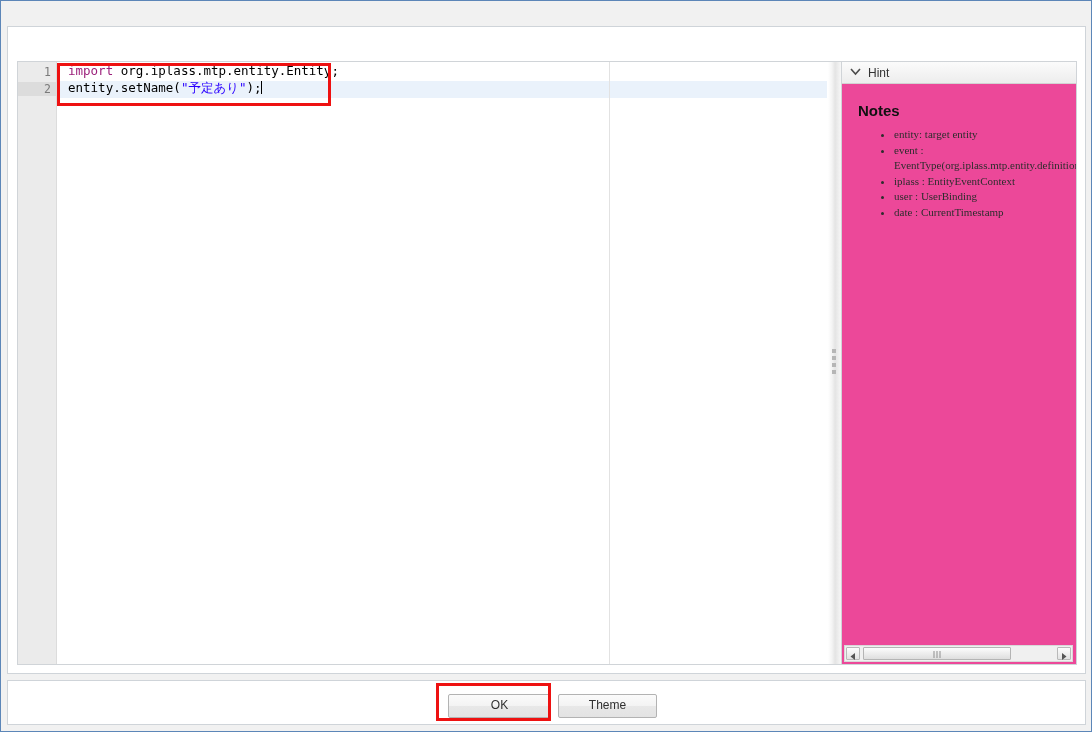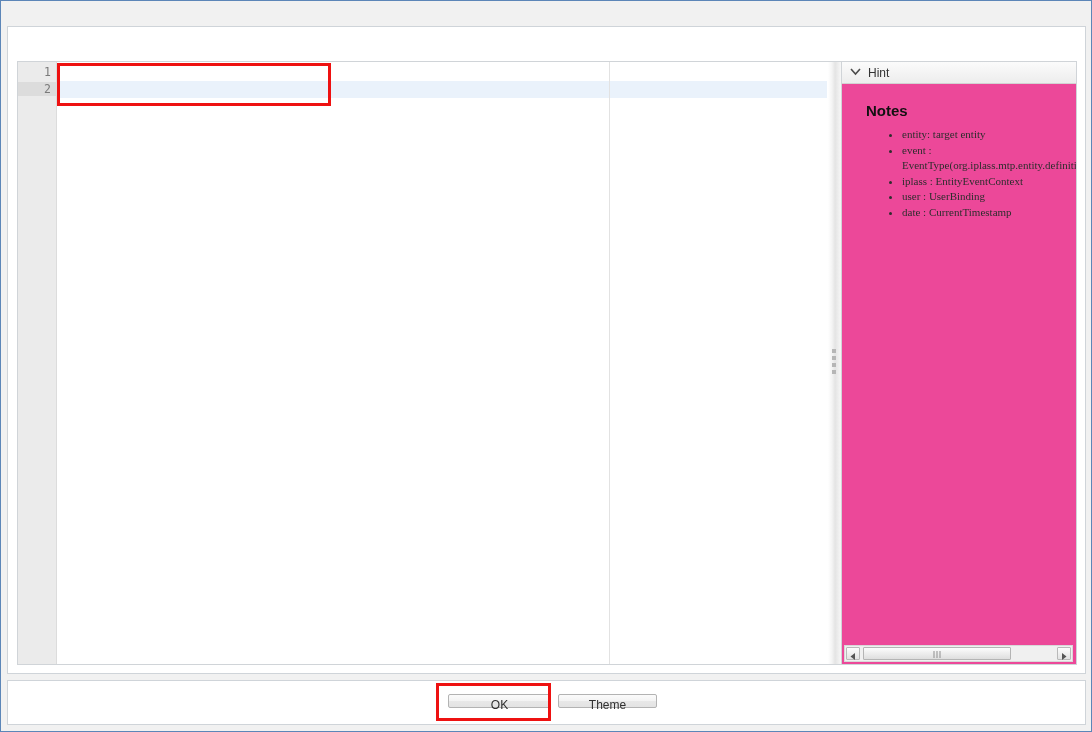--- a/index.html
+++ b/index.html
@@ -192,21 +192,21 @@
     border-bottom: 1px solid #d3d3d3;
   }
   .hint-header .chev {
     position: absolute; left: 8px; top: 6px;
   }
   .hint-header .htitle {
     position: absolute; left: 26px; top: 4px;
     font-size: 12px; color: #333;
   }
   .hint-body {
-    position: absolute; left: 16px; top: 22px;
+    position: absolute; left: 8px; top: 22px;
     width: 100%; bottom: 20px;
     overflow: hidden;
     box-sizing: border-box;
     border-right: 1px solid #a21caf;
   }
   .hint-body h3 {
     margin: 18px 0 8px 8px;
     font-size: 15px; color: #111;
     font-weight: bold;
     font-family: "Liberation Sans", sans-serif;
@@ -261,21 +261,21 @@
   
   .footer {
     position: absolute; left: 6px; top: 679px;
     width: 1079px; height: 45px;
     box-sizing: border-box;
     background: #ffffff;
     border: 1px solid #cfd4d9;
   }
   .btn {
     position: absolute; top: 13px;
-    height: 14px; box-sizing: border-box;
+    height: 24px; box-sizing: border-box;
     border: 1px solid #b3b3b3;
     background: linear-gradient(to bottom,#fbfbfb 0%,#f3f3f3 50%,#e8e8e8 51%,#e3e3e3 100%);
     font-size: 12px; color: #303030;
     font-family: "Liberation Sans", sans-serif;
     border-radius: 2px;
     cursor: pointer;
     text-align: center;
     line-height: 20px;
   }
   .btn-ok { left: 440px; width: 103px; }
@@ -294,20 +294,22 @@
 
       <div class="codepane">
         <div class="gutter">
           <div class="ln" style="top:3px;">1</div>
           <div class="ln ln-active" style="top:20px;">2</div>
         </div>
 
         <div class="code-area">
           <div class="active-line"></div>
           <div class="ruler" style="left:552px;"></div>
+          <div class="code-lines"><span><span class="tok-kw">import</span><span> org.iplass.mtp.entity.Entity;</span></span>
+<span><span>entity.setName(</span><span class="tok-str">"予定あり"</span><span>);</span><span class="caret"></span></span></div>
         </div>
       </div>
 
       <div class="splitter">
         <div class="dots">
           <i></i>
             <i></i>
             <i></i>
             <i></i>
         </div>

